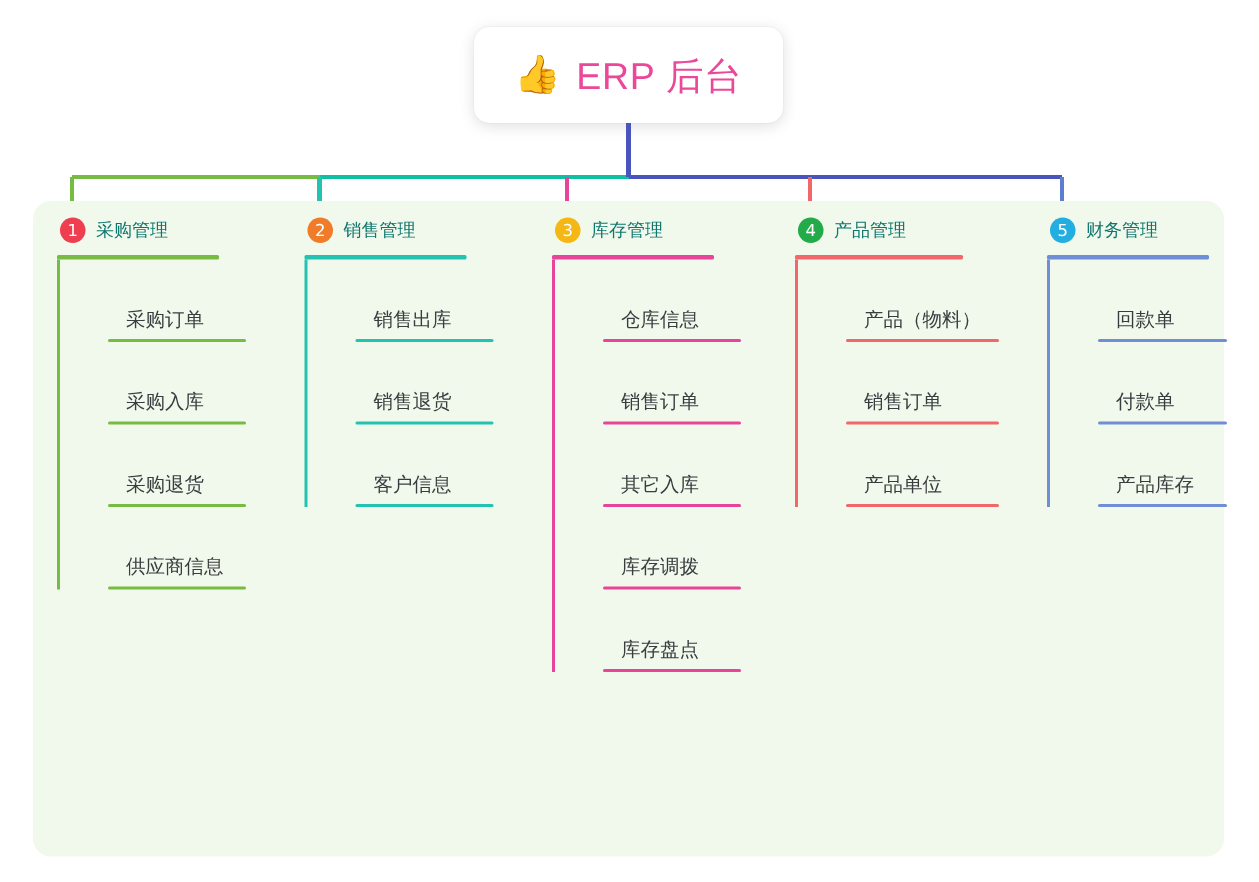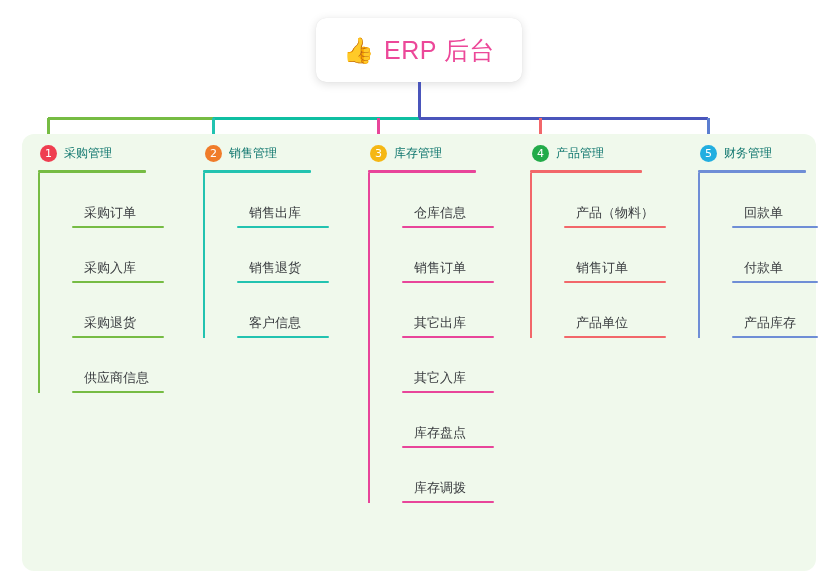--- a/index.html
+++ b/index.html
@@ -206,33 +206,29 @@
           <div class="spine" style="background: rgb(232, 69, 154);"></div>
           <div class="leaf">
             <span class="leaf-label">仓库信息</span>
             <div class="leaf-underline" style="background: rgb(232, 69, 154); width: 92px;"></div>
           </div>
           <div class="leaf">
             <span class="leaf-label">销售订单</span>
             <div class="leaf-underline" style="background: rgb(232, 69, 154); width: 92px;"></div>
           </div>
           <div class="leaf">
-            <span class="leaf-label">其它出库</span>
-            <div class="leaf-underline" style="background: rgb(232, 69, 154); width: 92px;"></div>
-          </div>
-          <div class="leaf">
             <span class="leaf-label">其它入库</span>
             <div class="leaf-underline" style="background: rgb(232, 69, 154); width: 92px;"></div>
           </div>
           <div class="leaf">
+            <span class="leaf-label">库存调拨</span>
+            <div class="leaf-underline" style="background: rgb(232, 69, 154); width: 92px;"></div>
+          </div>
+          <div class="leaf">
             <span class="leaf-label">库存盘点</span>
-            <div class="leaf-underline" style="background: rgb(232, 69, 154); width: 92px;"></div>
-          </div>
-          <div class="leaf">
-            <span class="leaf-label">库存调拨</span>
             <div class="leaf-underline" style="background: rgb(232, 69, 154); width: 92px;"></div>
           </div>
         </div>
       </div>
       <div class="column" style="left: 530px;">
         <div class="col-header">
           <span class="badge" style="background: rgb(35, 171, 74);">4</span>
           <span class="col-title">产品管理</span>
         </div>
         <div class="col-underline" style="background: rgb(242, 103, 106); width: 112px;"></div>

